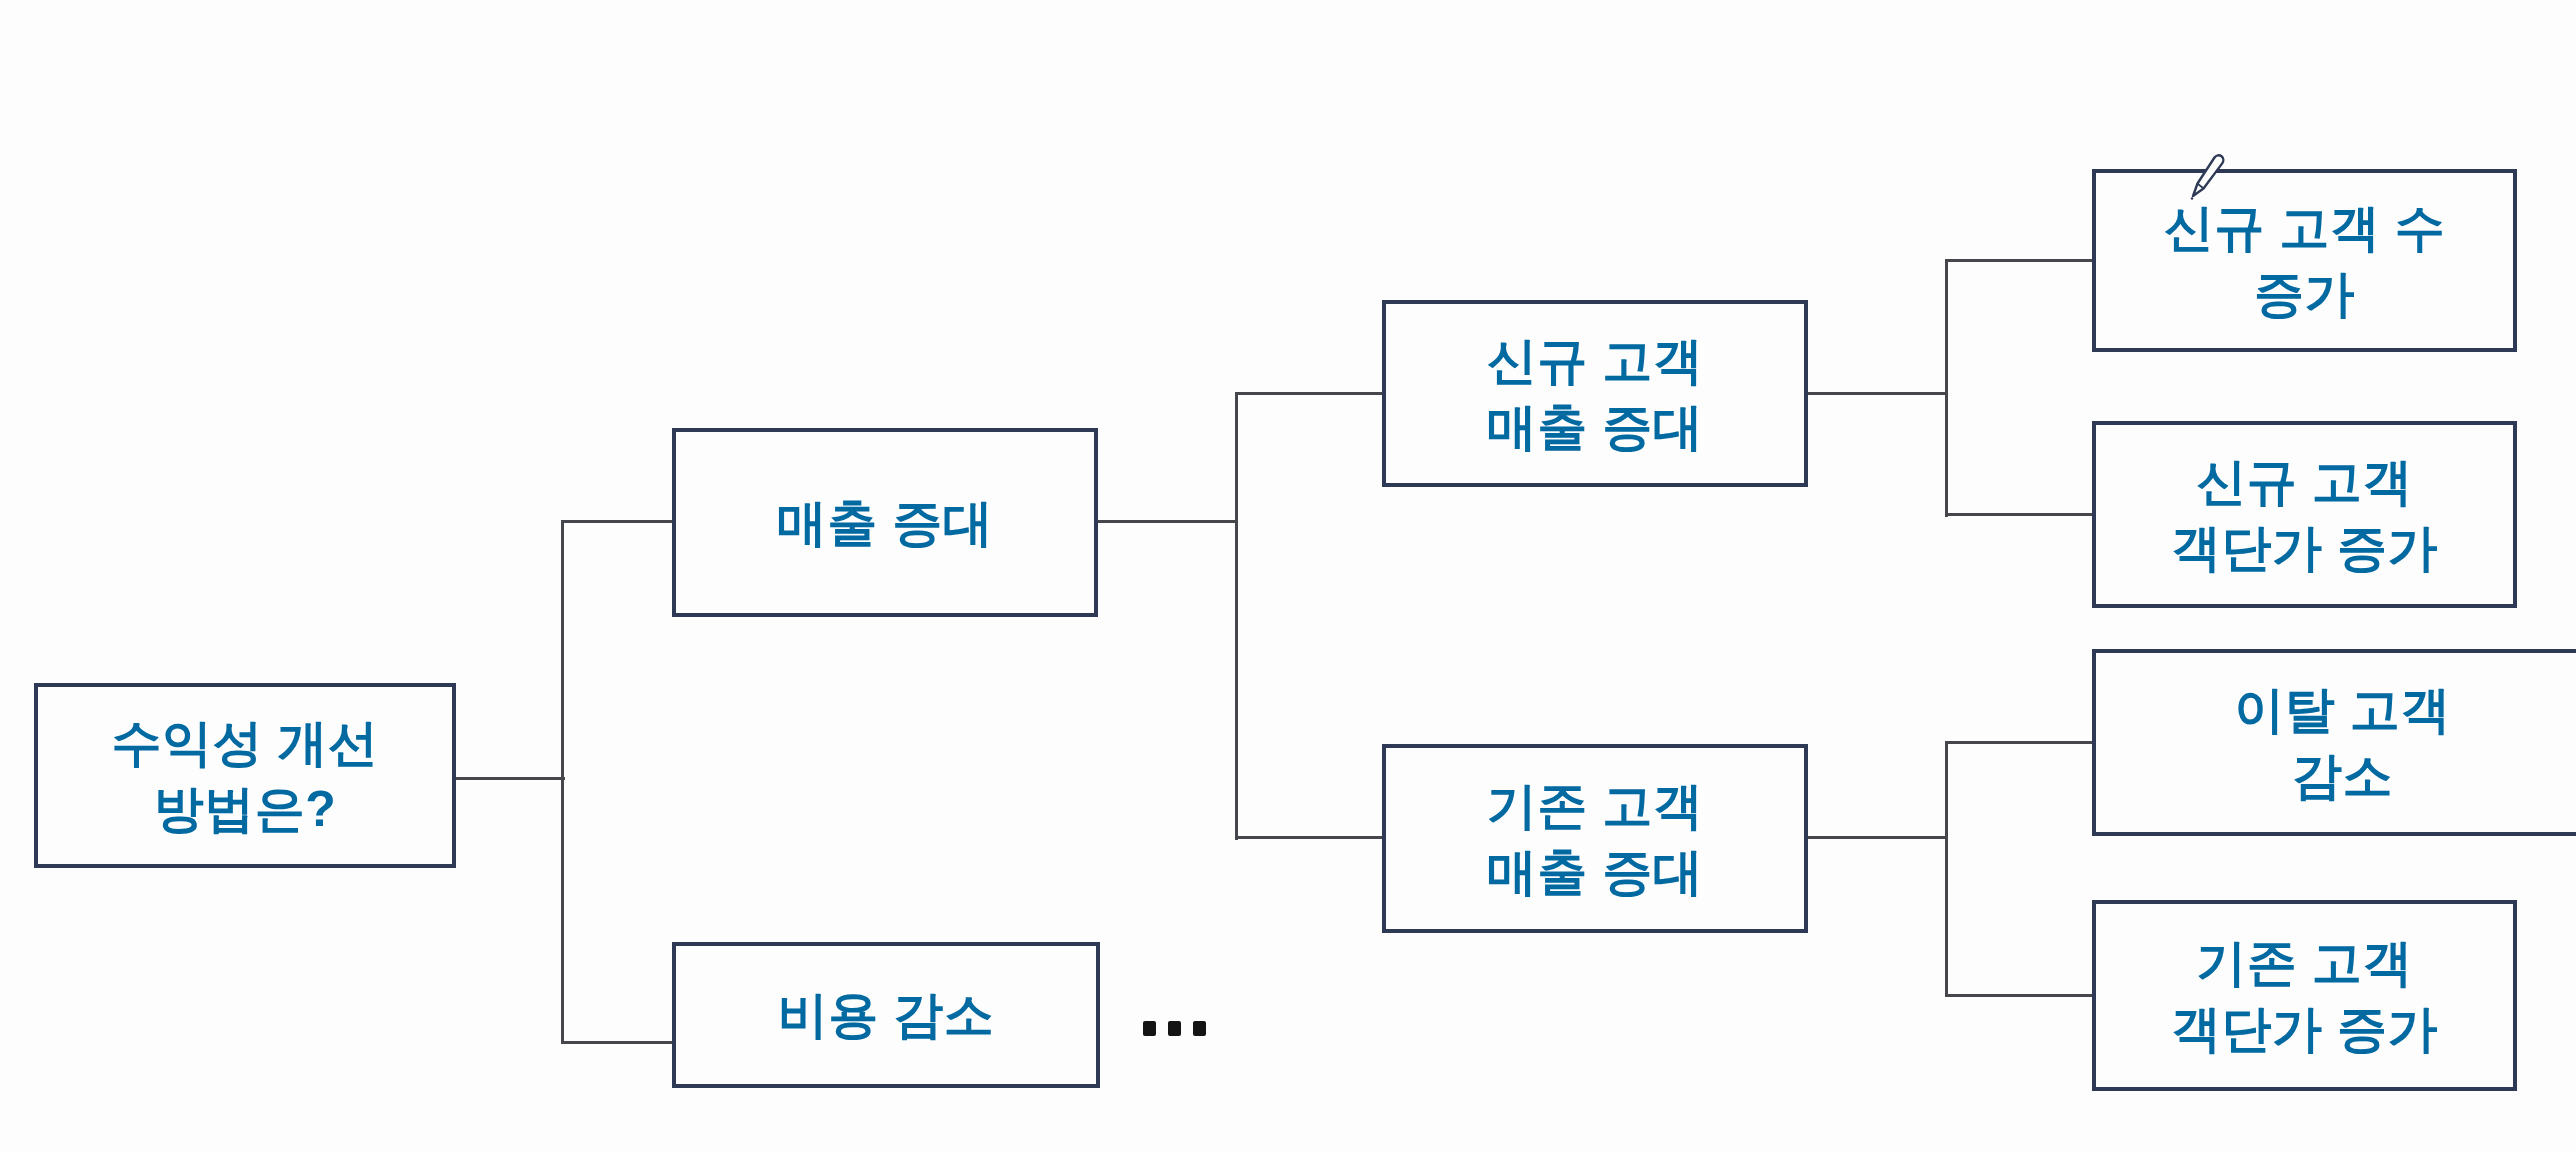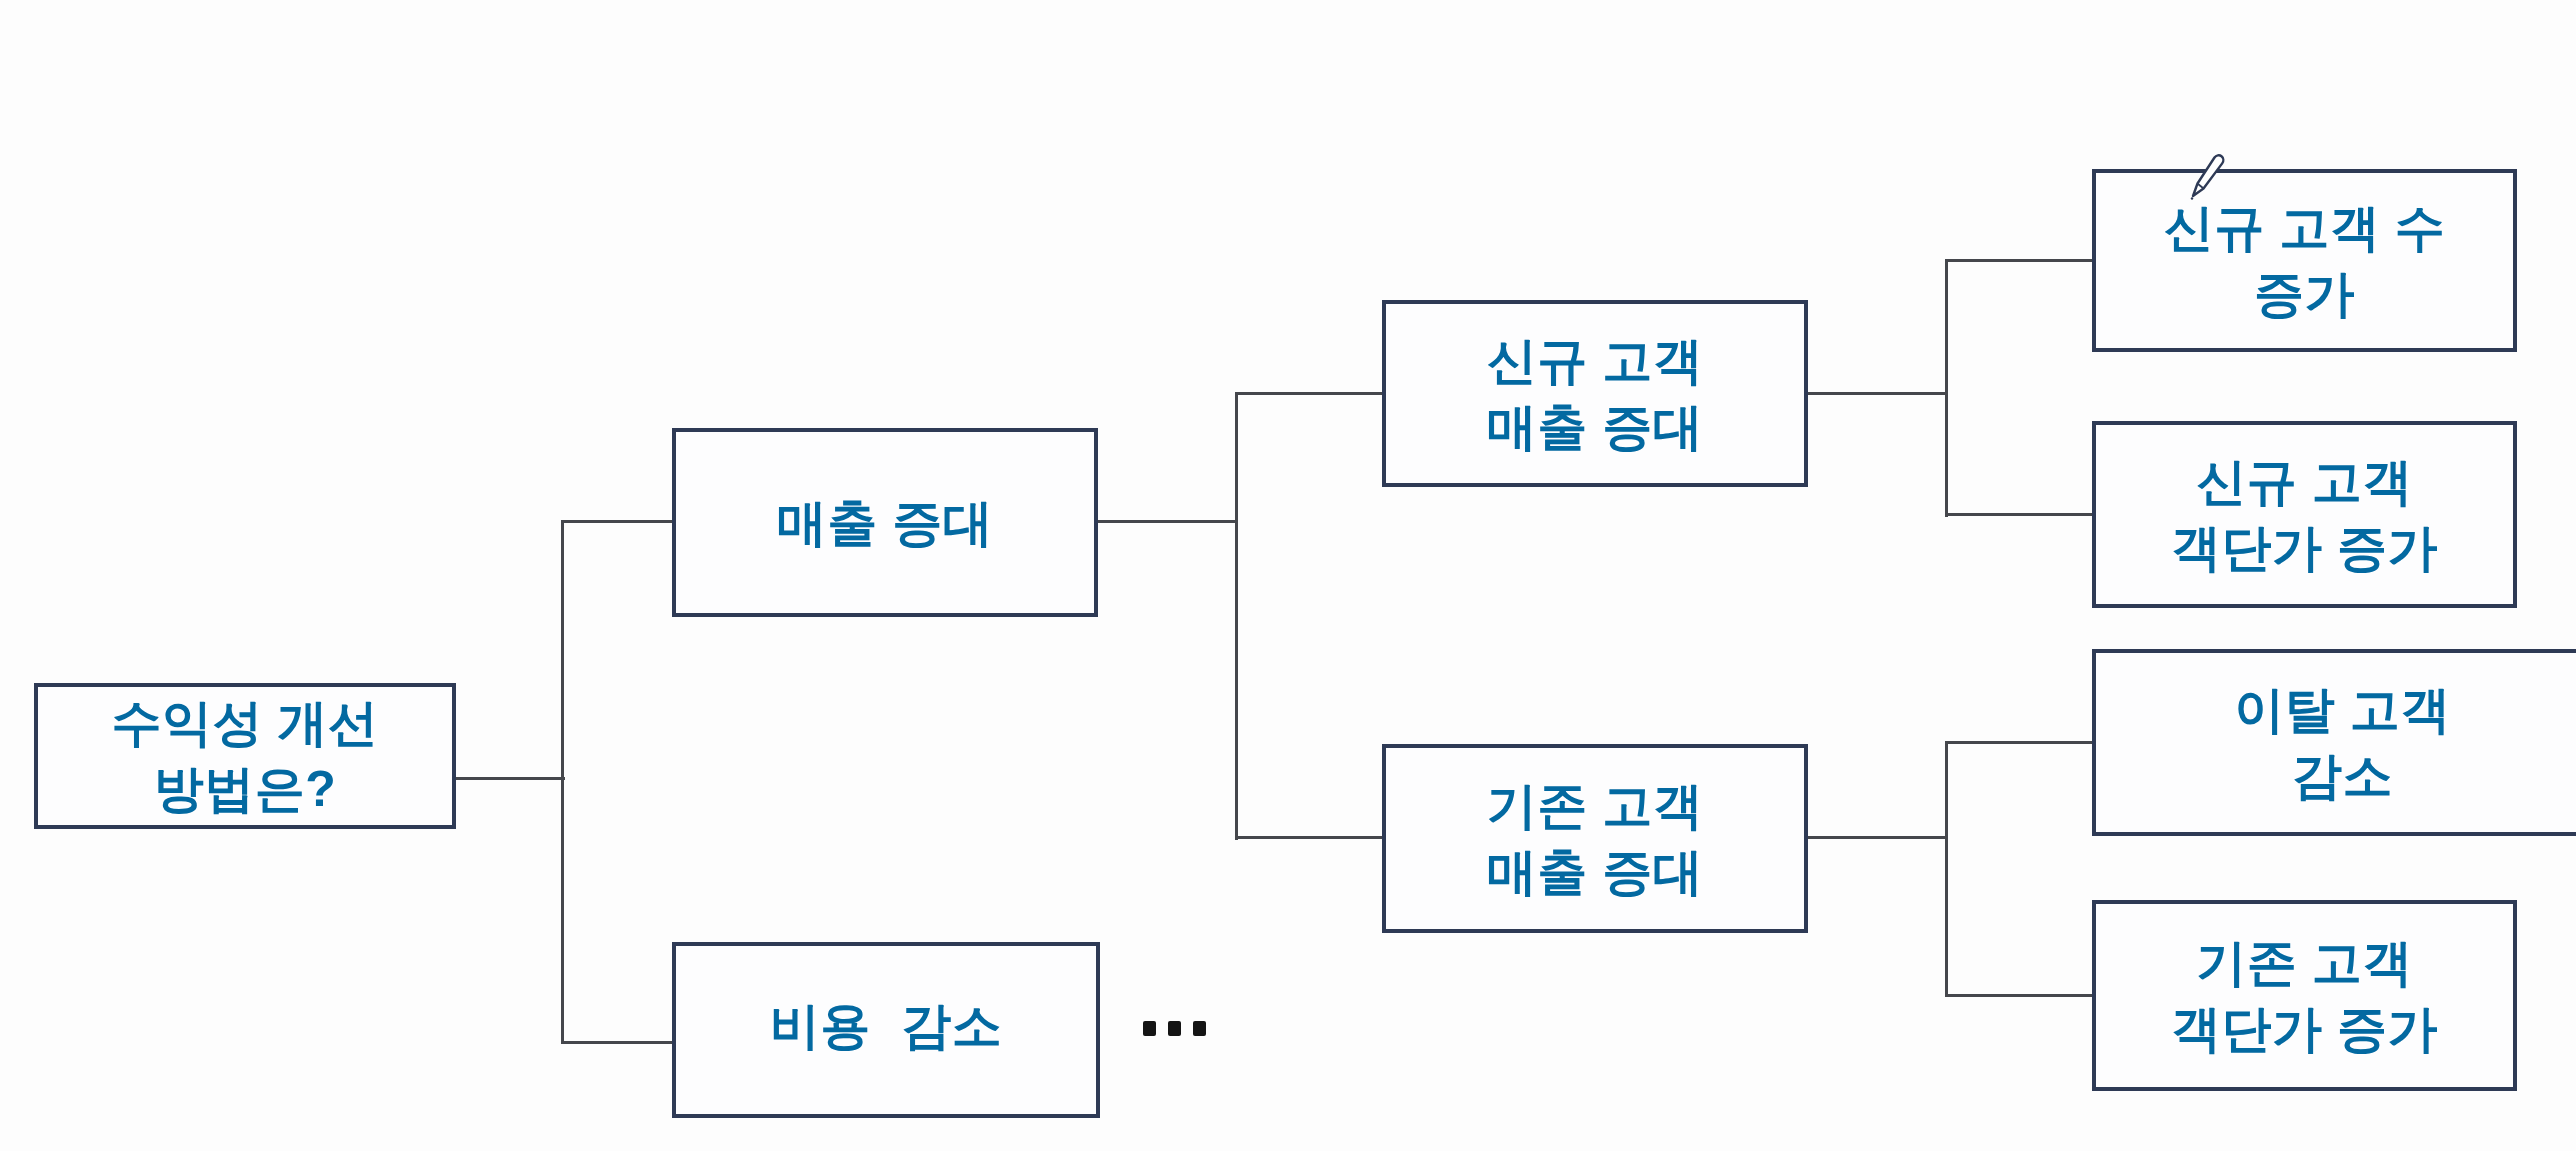--- a/index.html
+++ b/index.html
@@ -35,23 +35,23 @@
   }
   .conn {
     position: absolute;
     background: #45474c;
     z-index: 1;
   }
   .conn.h { height: 3px; }
   .conn.v { width: 3px; }
 
   
-  #node-root                 { left: 34px;   top: 683px; width: 422px; height: 146px; text-align: center; }
+  #node-root                 { left: 34px;   top: 683px; width: 422px; height: 185px; text-align: center; }
   #node-revenue              { left: 672px;  top: 428px; width: 426px; height: 189px; }
-  #node-cost                 { left: 672px;  top: 942px; width: 428px; height: 176px; font-family: Liberation Mono, monospace; }
+  #node-cost                 { left: 672px;  top: 942px; width: 428px; height: 146px; }
   #node-new-cust-revenue     { left: 1382px; top: 300px; width: 426px; height: 187px; }
   #node-exist-cust-revenue   { left: 1382px; top: 744px; width: 426px; height: 189px; }
   #node-new-cust-count       { left: 2092px; top: 169px; width: 425px; height: 183px; }
   #node-new-cust-spend       { left: 2092px; top: 421px; width: 425px; height: 187px; }
   #node-churn-reduction      { left: 2092px; top: 649px; width: 501px; height: 187px; align-items: center; }
   #node-exist-cust-spend     { left: 2092px; top: 900px; width: 425px; height: 191px; }
 
   
   #c1-stub   { left: 456px;  top: 777px;  width: 109px; }
   #c1-vert   { left: 561px;  top: 520px;  height: 524px; }

